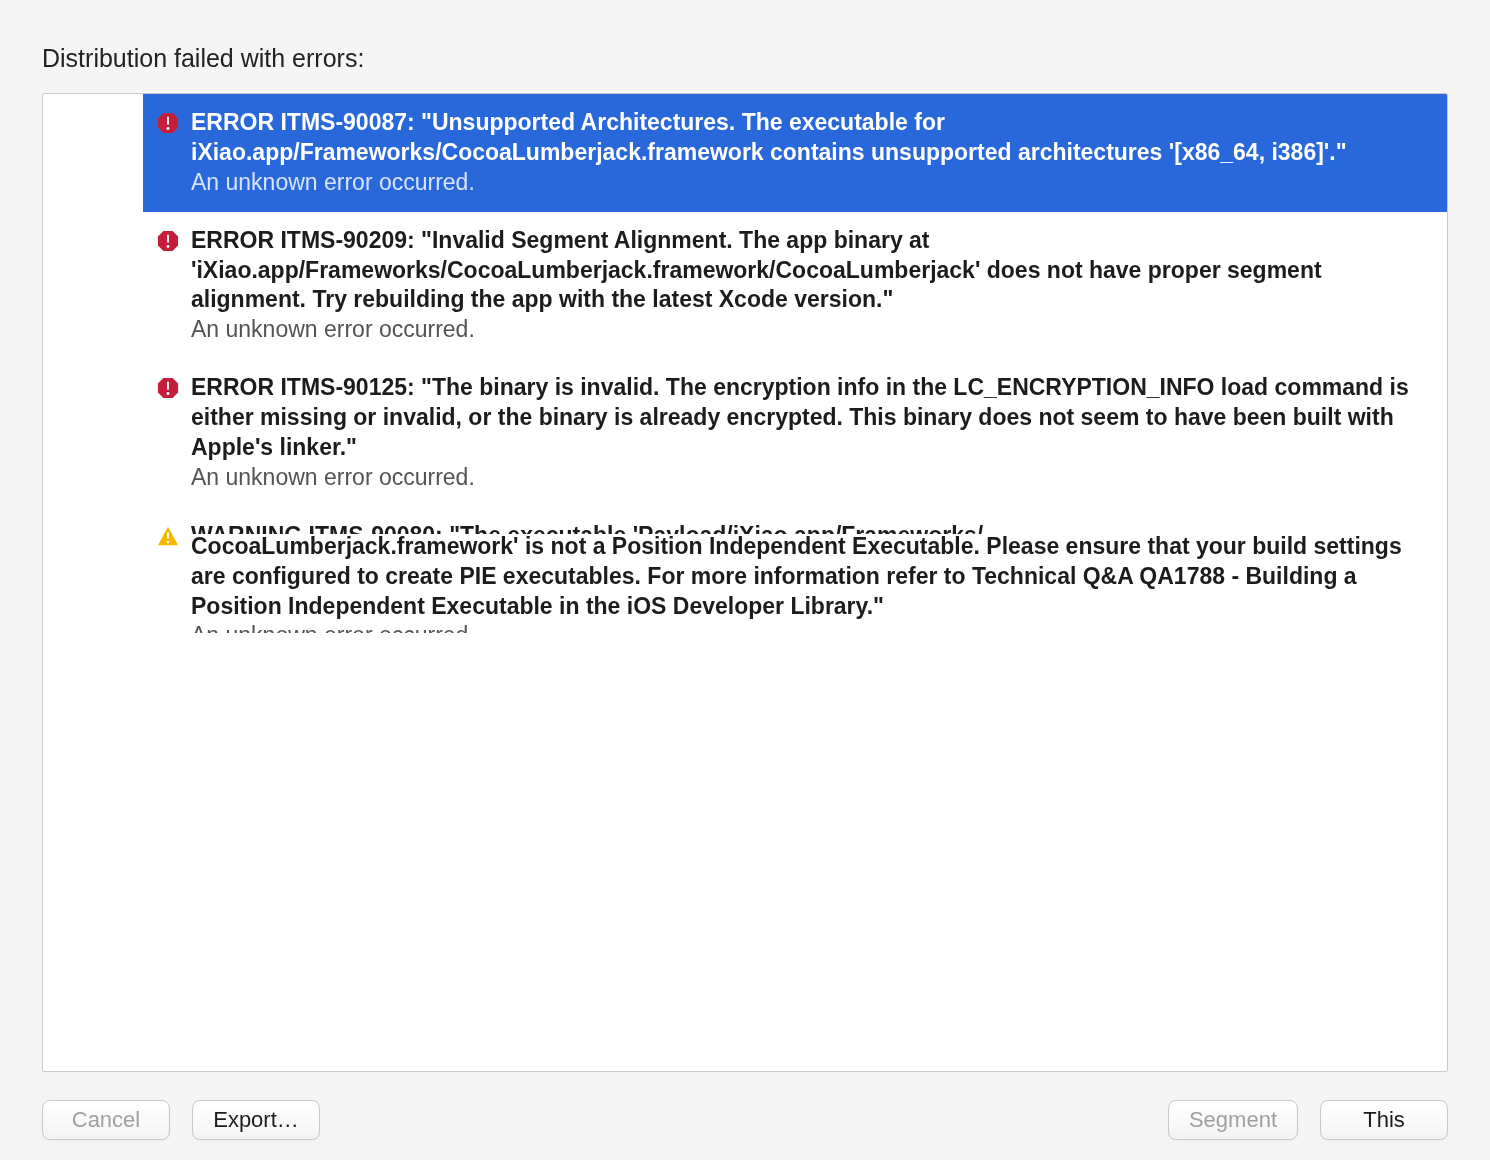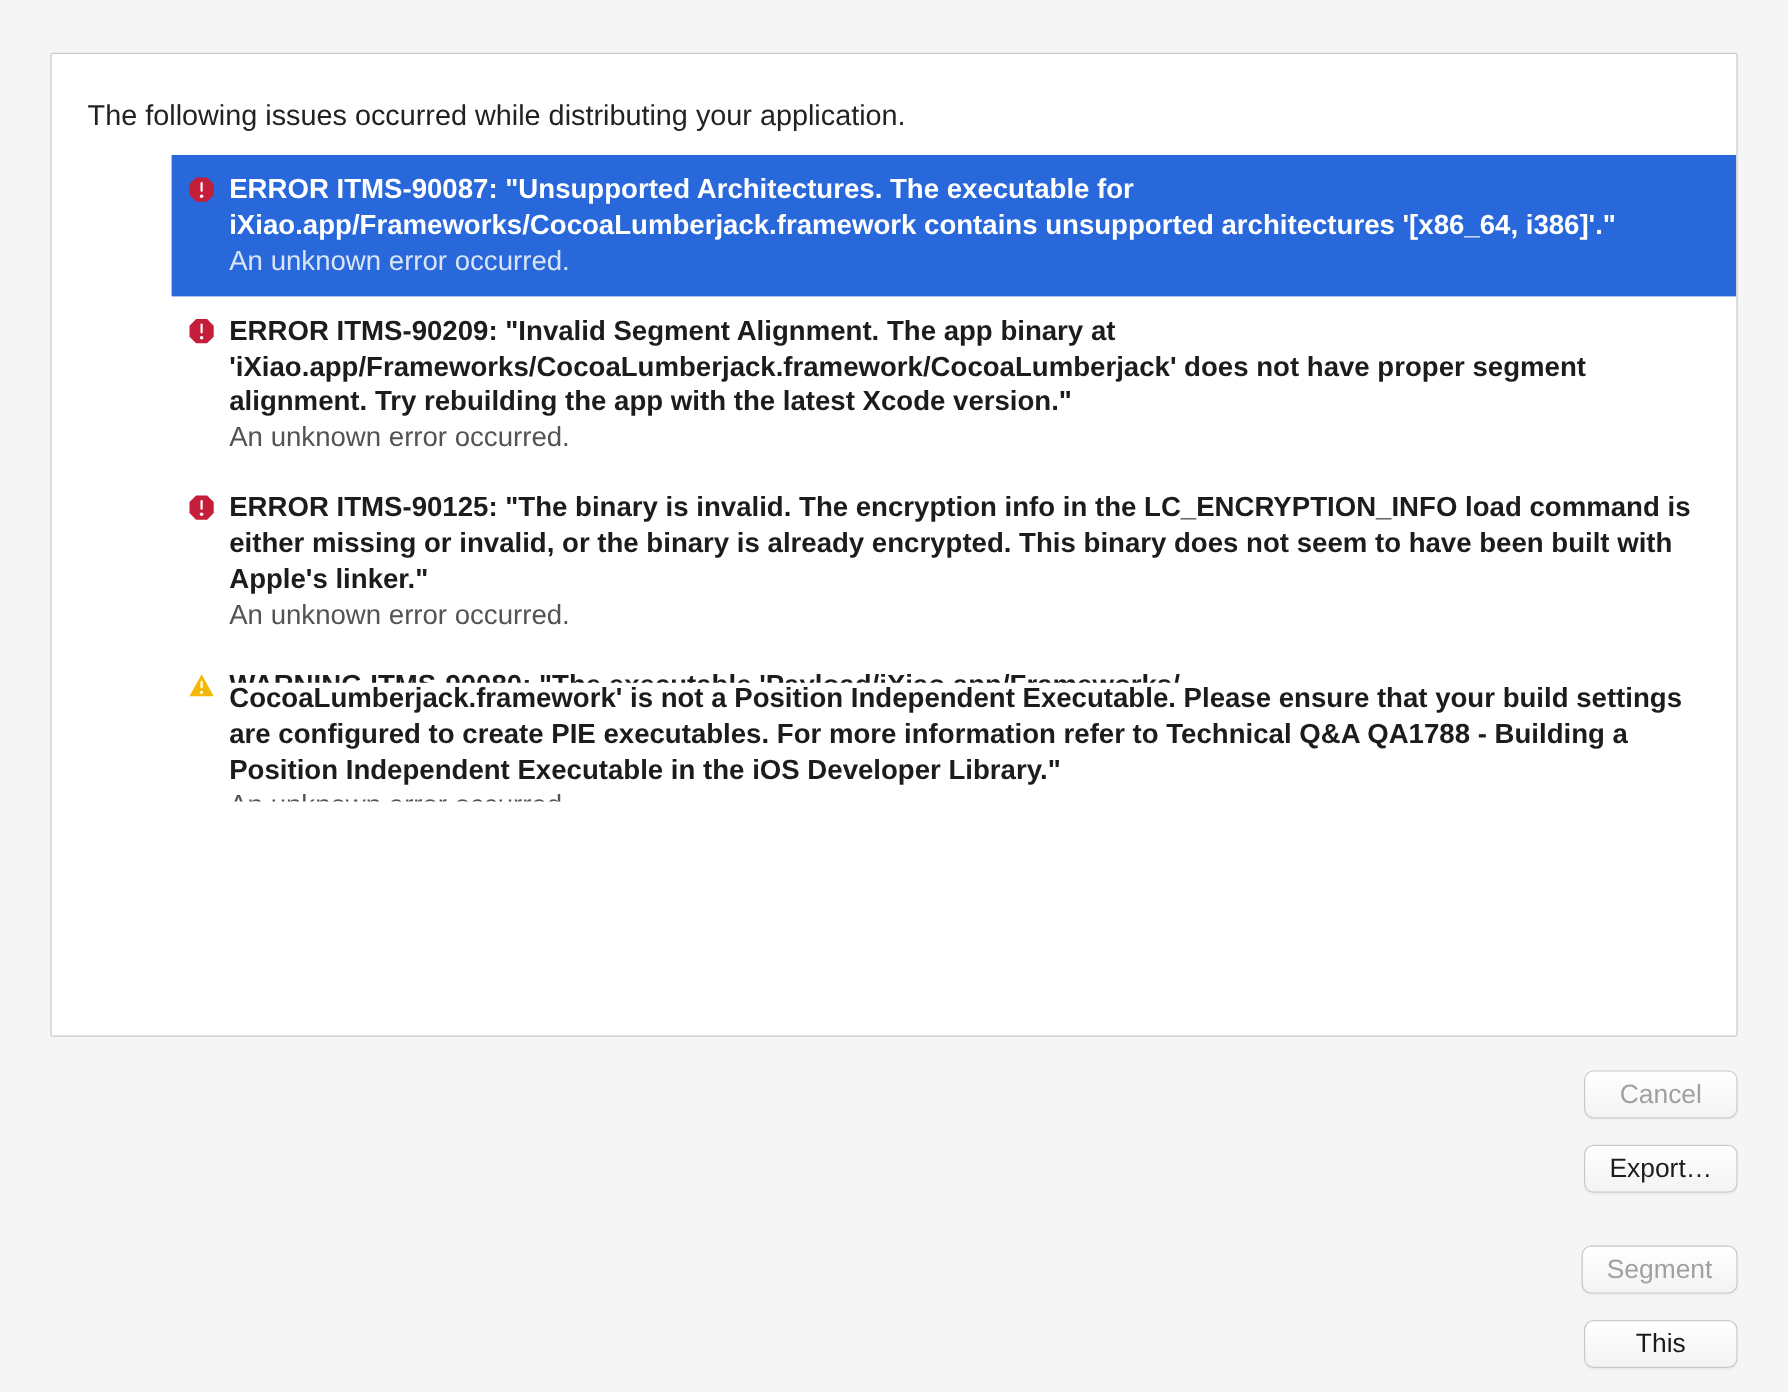--- a/index.html
+++ b/index.html
@@ -88,24 +88,23 @@
     font-weight:400;
     font-size:23px;
     color:var(--subtext);
     margin-top:0;
   }
   .issue.selected .detail {
     color:#d9e4f9;
   }
   .button-row {
     display:flex;
-    flex-direction:column;
     gap:22px;
     margin-top:28px;
-    align-items:flex-end;
+    align-items:center;
   }
   .spacer { flex:1 1 auto; }
   button.mac-btn {
     min-width:128px;
     height:40px;
     padding: 0 20px;
     font-size:22px;
     background: linear-gradient(#ffffff, #f3f3f3);
     border:1px solid var(--btn-border);
     border-radius:8px;
@@ -126,23 +125,23 @@
   .issues .issue:nth-child(4) .detail {
     overflow:hidden;
     height:12px; 
   }
 </style>
 </head>
 <body>
 
 <div class="window">
 
+  <div class="heading">Distribution failed with errors:</div>
 
   <div class="panel">
-    <div class="panel-intro">The following issues occurred while distributing your application.</div>
 
     <div class="issues">
 
       <div class="issue selected">
         <div class="icon error">
           <svg viewBox="0 0 24 24">
               <polygon points="7,1 17,1 23,7 23,17 17,23 7,23 1,17 1,7" fill="#c41e3a"></polygon>
               <rect x="11" y="5" width="2" height="9" rx="1" fill="#fff"></rect>
               <circle cx="12" cy="18" r="1.6" fill="#fff"></circle>
             </svg>

